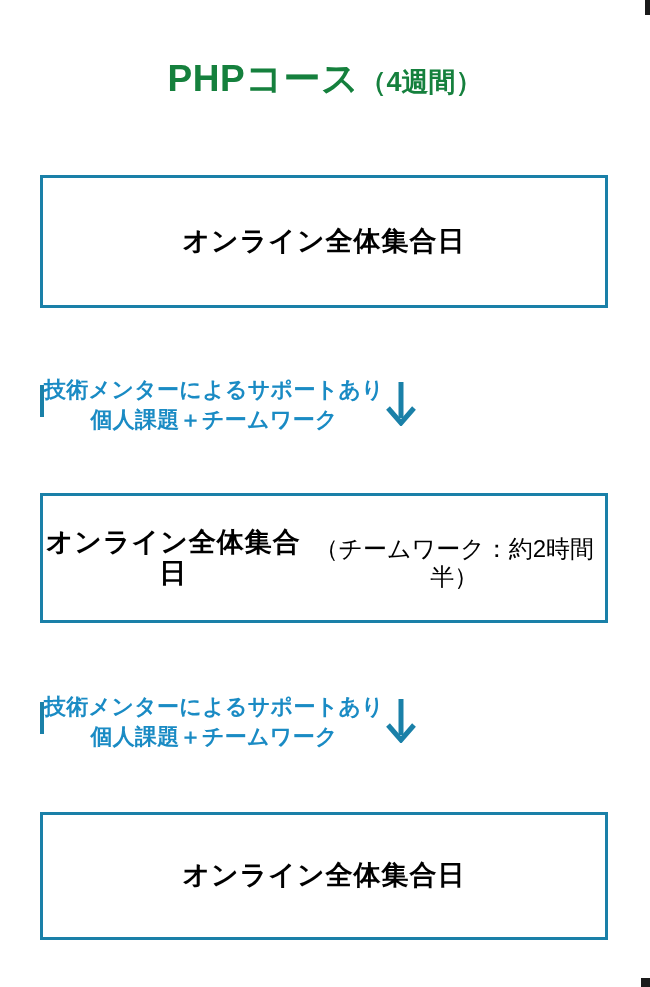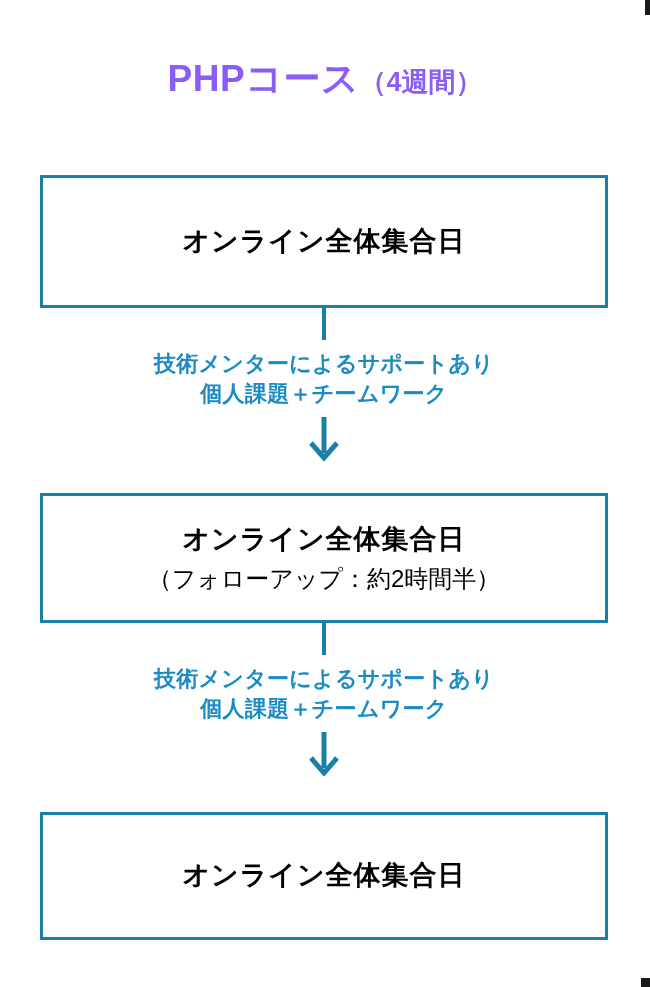--- a/index.html
+++ b/index.html
@@ -34,21 +34,21 @@
   .corner-mark.top    { top: 0; }
   .corner-mark.bottom { bottom: 0; height: 9px; width: 9px; }
 
   
   .title {
     position: absolute;
     top: 60px;
     left: 0;
     width: 650px;
     text-align: center;
-    color: #8b5cf6;
+    color: #15803d;
     font-weight: bold;
     white-space: nowrap;
     line-height: 1;
   }
   .title .title-main {
     font-size: 37px;
     letter-spacing: 0.5px;
   }
   .title .title-sub {
     font-size: 27px;
@@ -62,21 +62,21 @@
     left: 40px;
     width: 568px;
   }
 
   .node-box {
     box-sizing: border-box;
     width: 568px;
     border: 3px solid #1a80a8;
     background: #ffffff;
     display: flex;
-    flex-direction: column;
+    flex-direction: row;
     align-items: center;
     justify-content: center;
     text-align: center;
   }
   .node-box.b1 { height: 133px; }
   .node-box.b2 { height: 130px; }
   .node-box.b3 { height: 128px; }
 
   .node-title {
     color: #000000;
@@ -91,21 +91,21 @@
     font-size: 24px;
     line-height: 1.15;
     margin-top: 10px;
     letter-spacing: 0px;
   }
 
   
   .connector {
     width: 568px;
     display: flex;
-    flex-direction: column;
+    flex-direction: row;
     align-items: center;
   }
   .connector.c1 { height: 185px; }
   .connector.c2 { height: 189px; }
 
   .stem {
     width: 4px;
     height: 32px;
     background: #1a80a8;
   }
@@ -151,21 +151,21 @@
         <div>個人課題＋チームワーク</div>
       </div>
       <svg class="arrow" viewBox="0 0 34 44">
         <path d="M17 0 L17 36" stroke="#1a80a8" stroke-width="5" fill="none"></path>
         <path d="M4 26 L17 41 L30 26" stroke="#1a80a8" stroke-width="5" fill="none" stroke-linecap="butt" stroke-linejoin="miter"></path>
       </svg>
     </div>
 
     <div class="node-box b2">
       <div class="node-title">オンライン全体集合日</div>
-      <div class="node-sub">（フォローアップ：約2時間半）</div>
+      <div class="node-sub">（チームワーク：約2時間半）</div>
     </div>
 
     <div class="connector c2">
       <div class="stem"></div>
       <div class="connector-text">
         <div>技術メンターによるサポートあり</div>
         <div>個人課題＋チームワーク</div>
       </div>
       <svg class="arrow" viewBox="0 0 34 44">
         <path d="M17 0 L17 36" stroke="#1a80a8" stroke-width="5" fill="none"></path>

